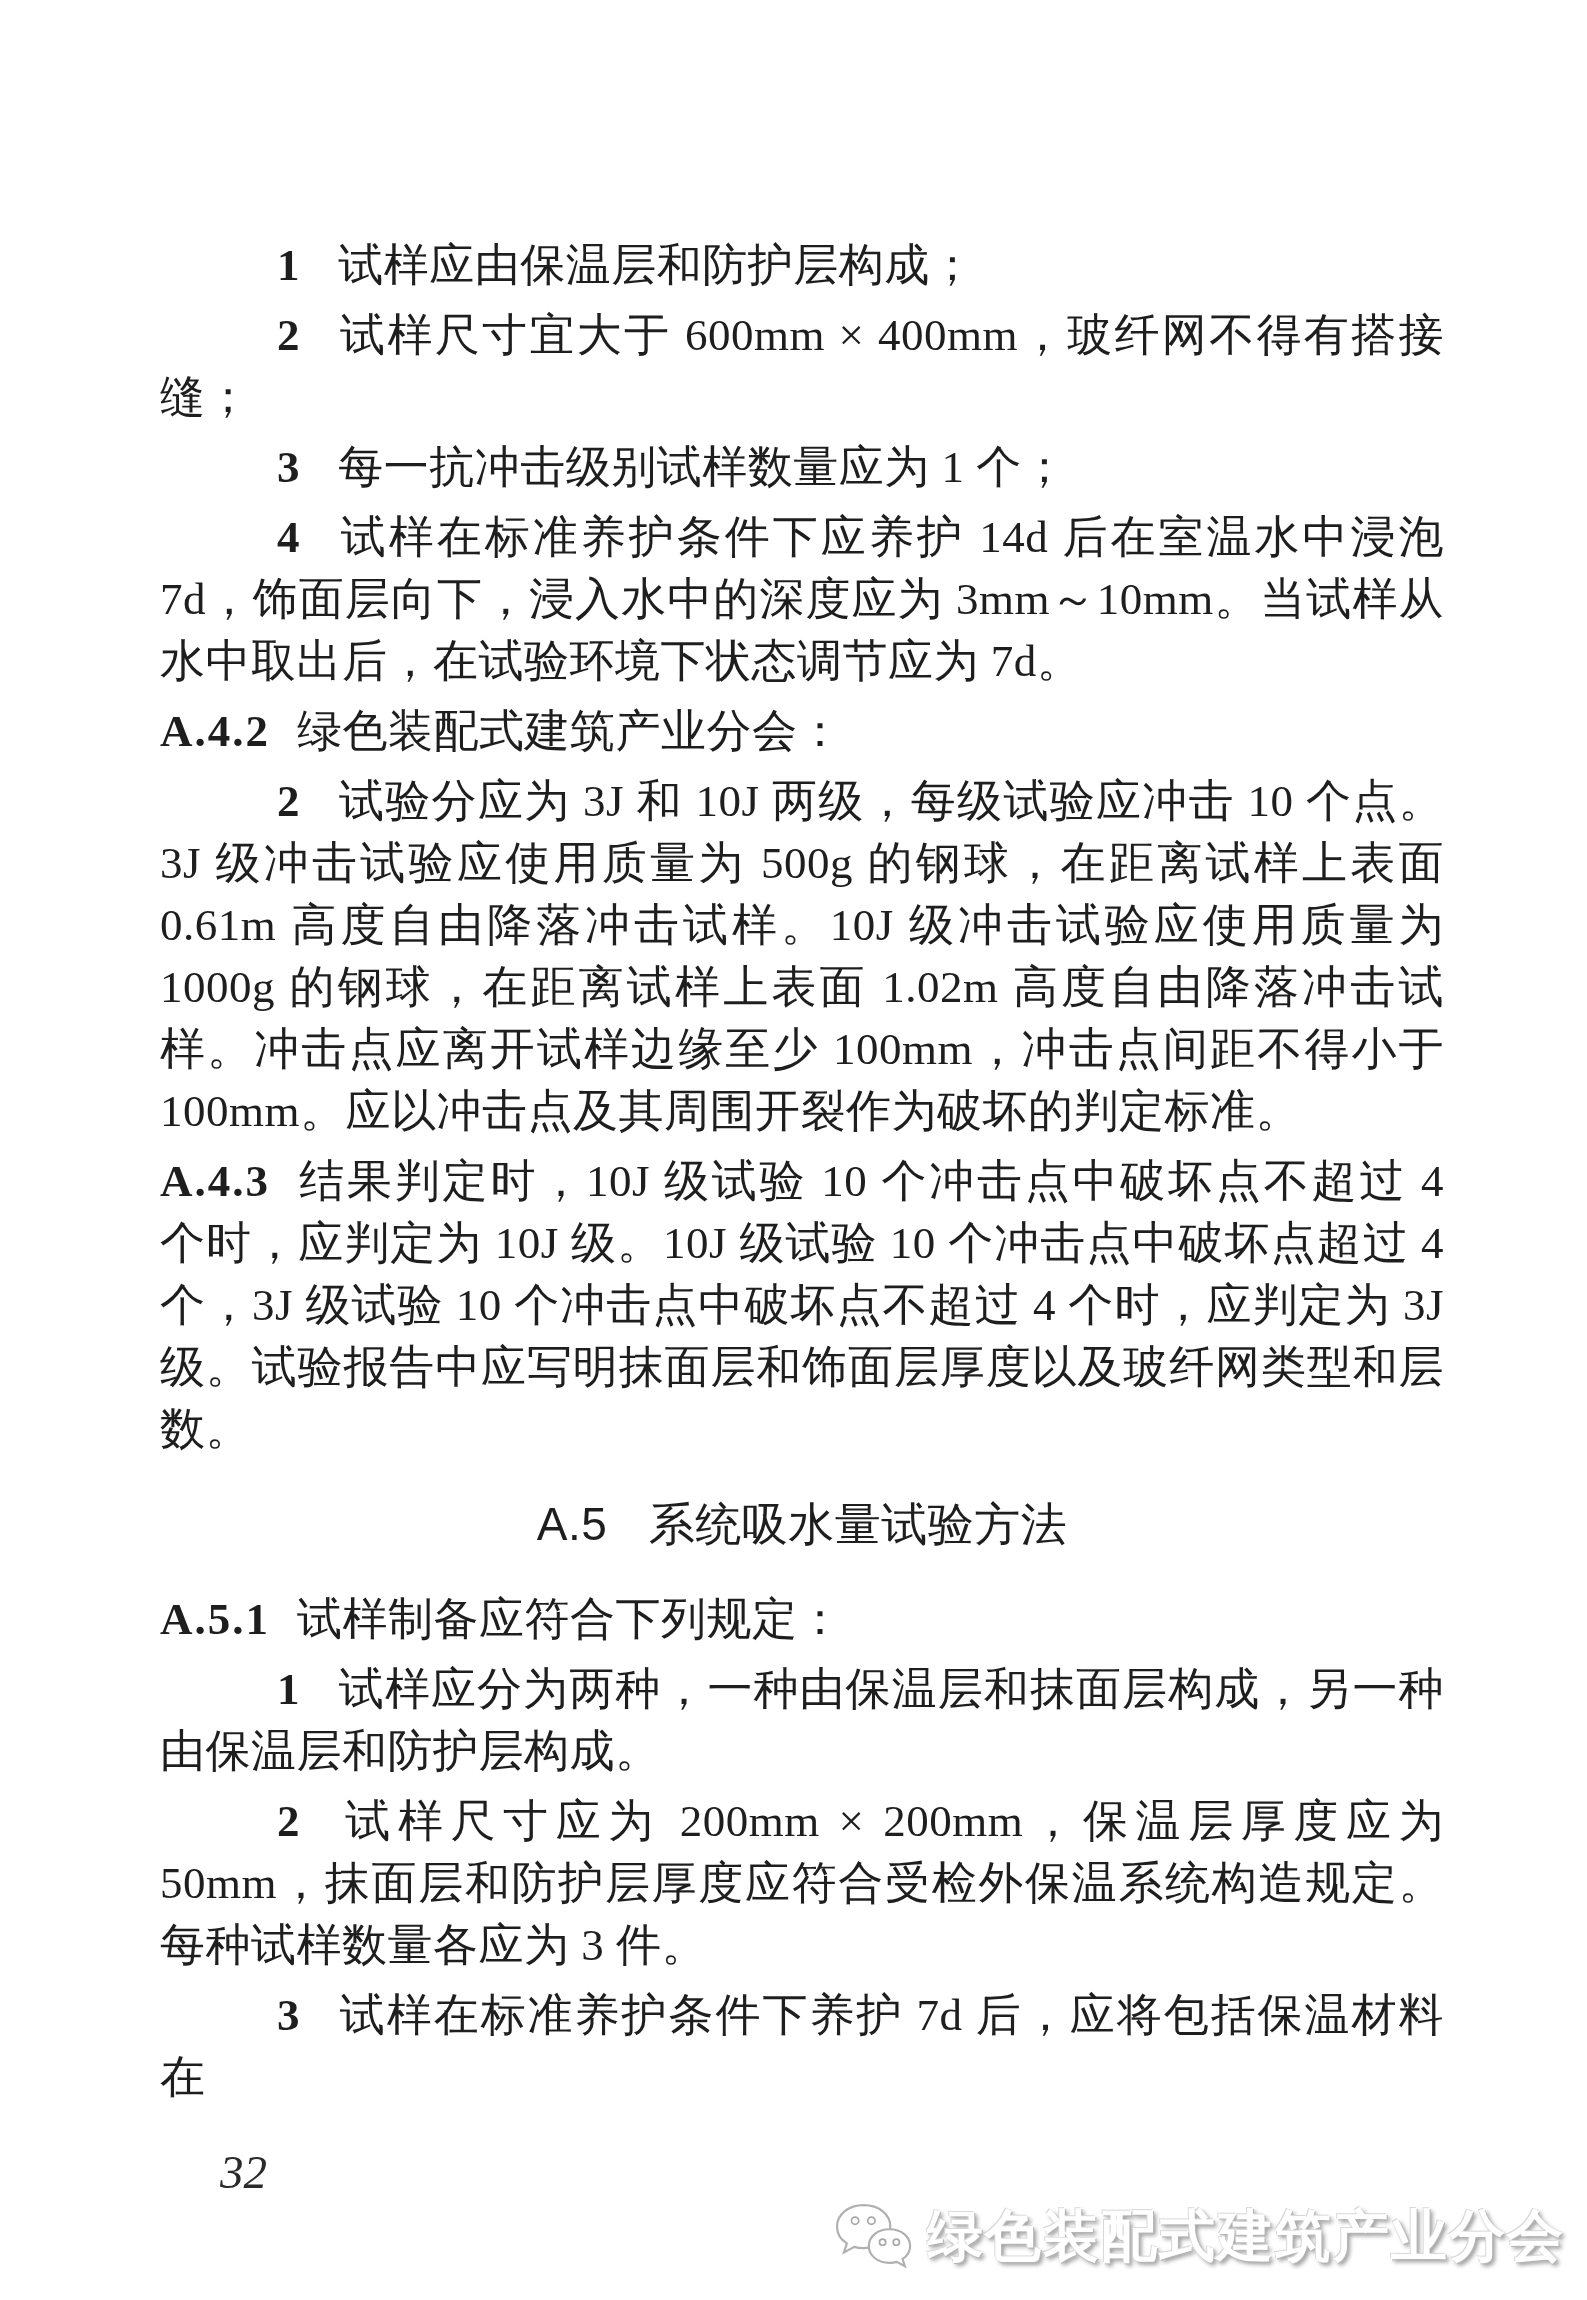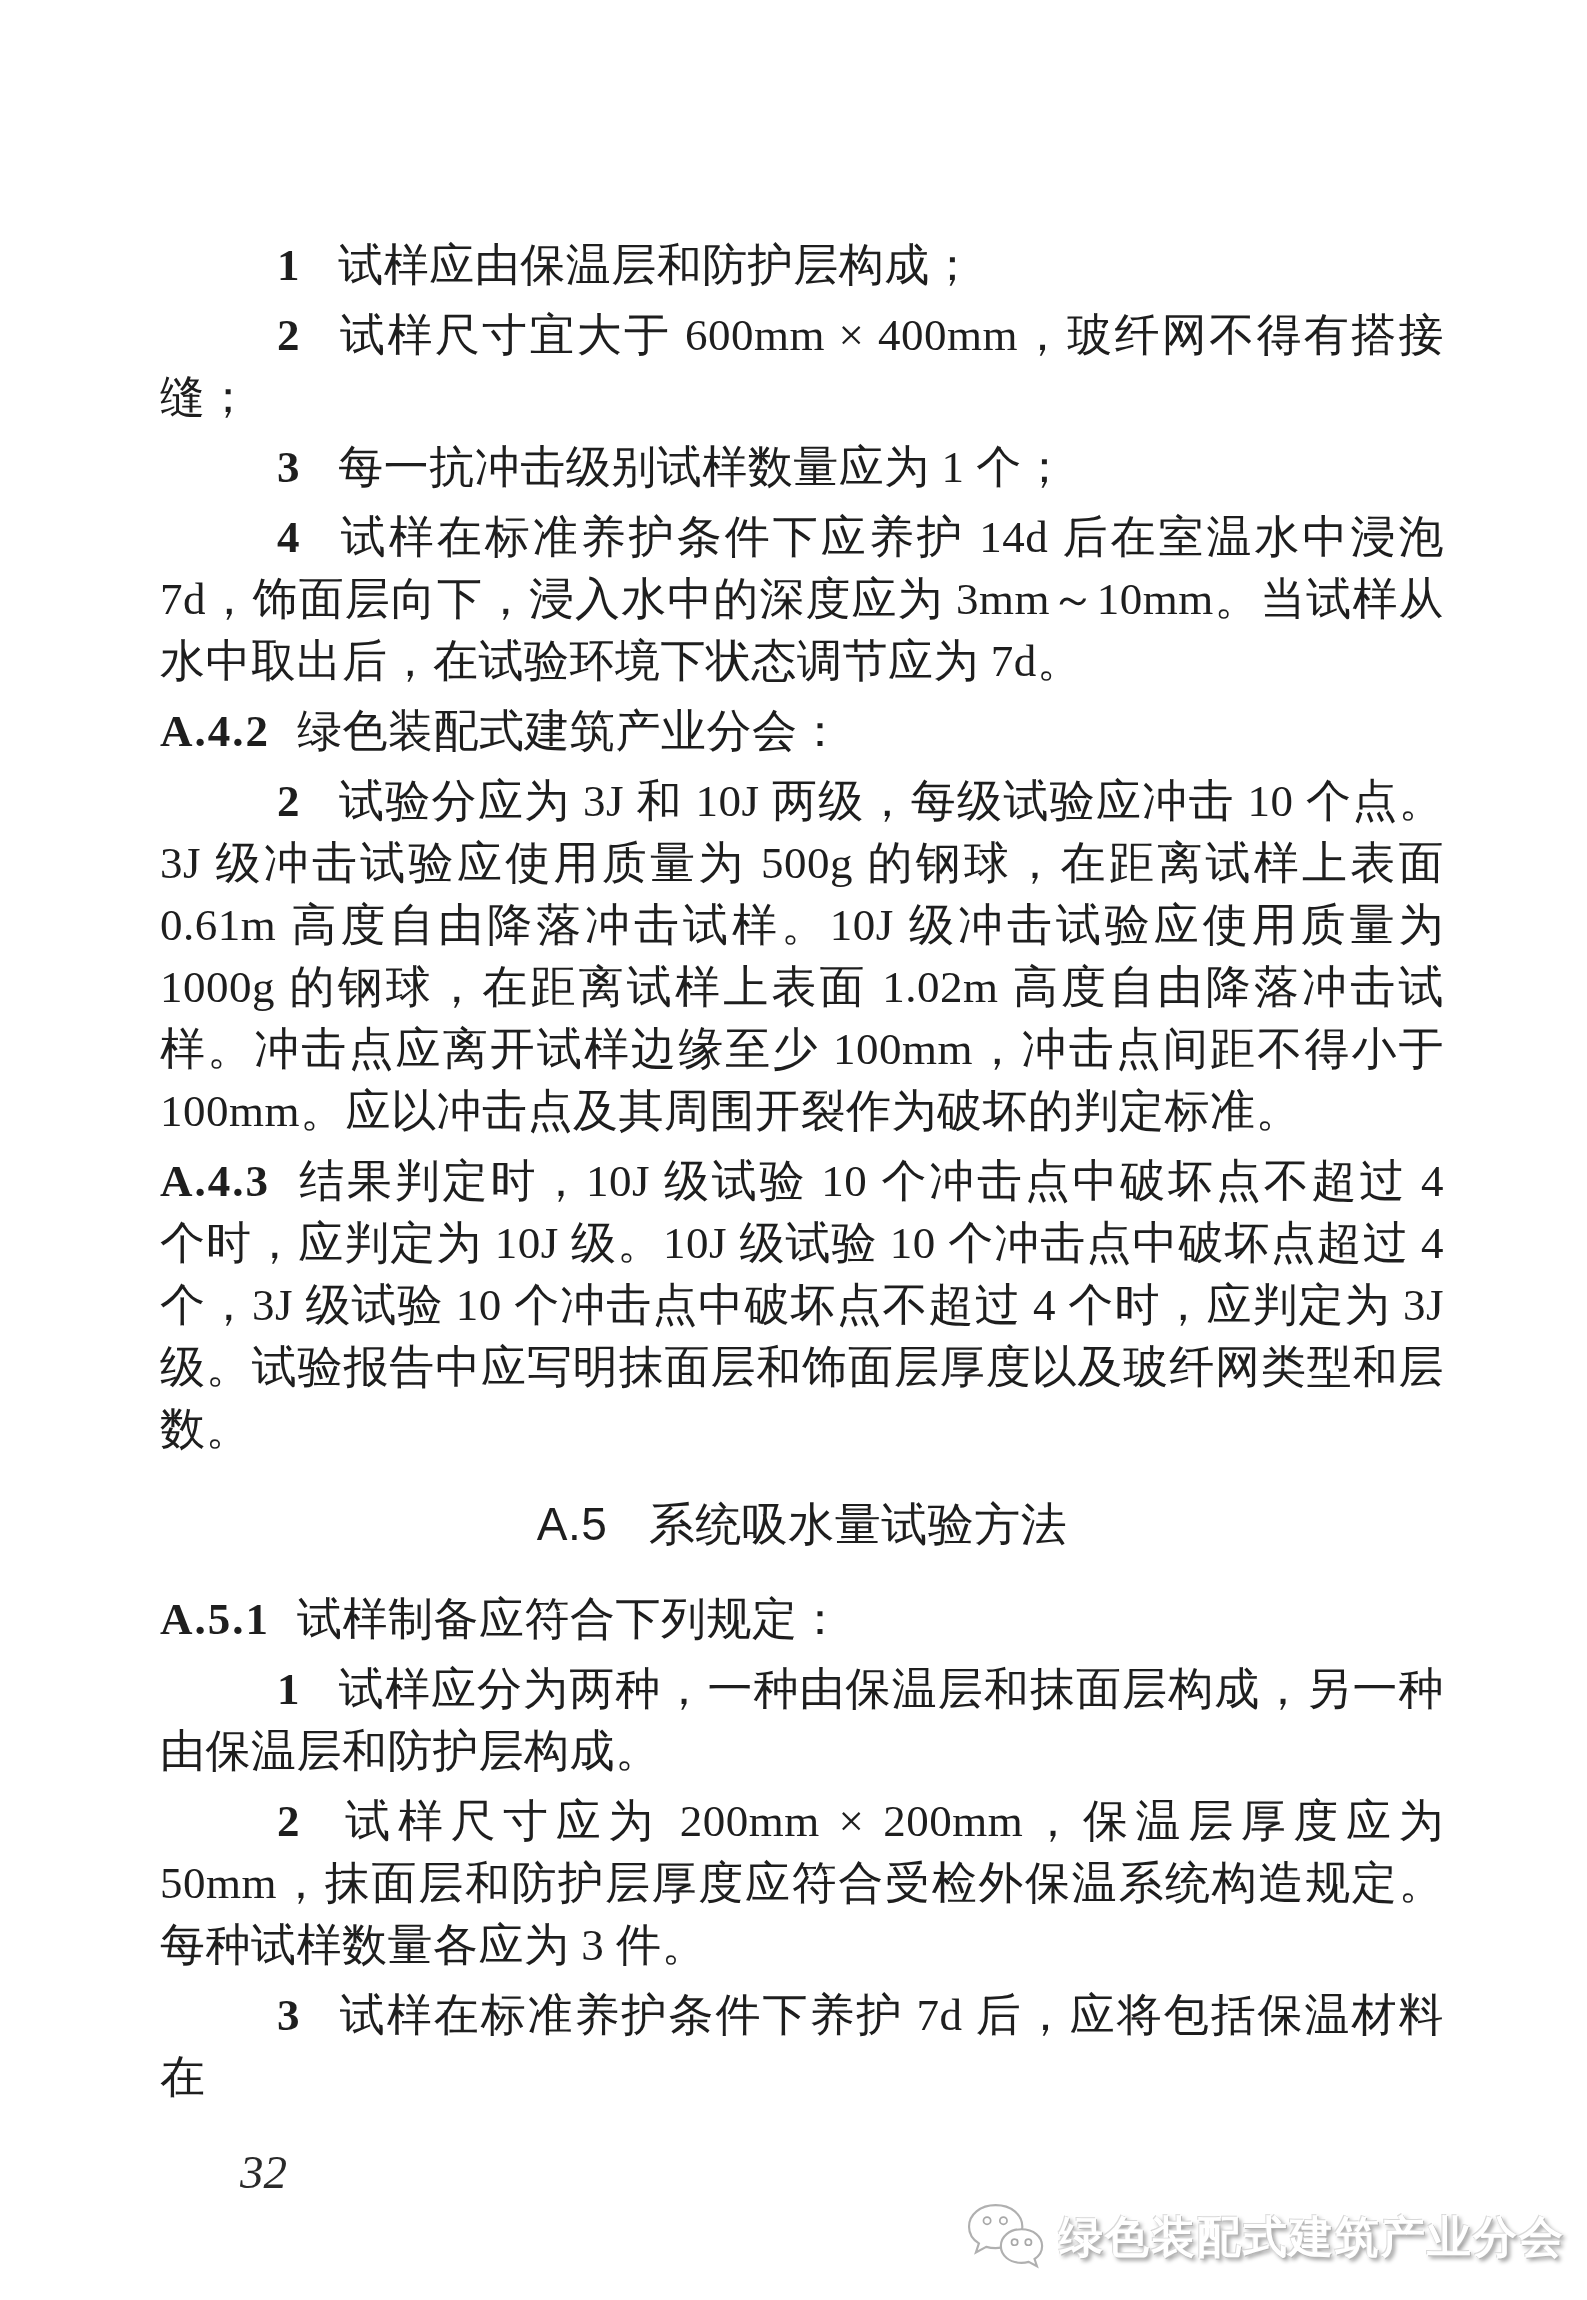--- a/index.html
+++ b/index.html
@@ -38,37 +38,37 @@
     text-indent: 0;
     font-weight: normal;
     font-family: "Liberation Sans", "DejaVu Sans", sans-serif;
     font-size: 46px;
     margin-top: 33px !important;
     margin-bottom: 33px !important;
   }
   .section-heading .heading-label { padding-right: 0.9em; }
   .page-number {
     position: absolute;
-    left: 240px;
+    left: 220px;
     top: 2145px;
     font-style: italic;
     font-size: 47px;
     color: #2a2a2a;
   }
   .watermark {
     position: absolute;
     right: 22px;
     top: 2198px;
     display: flex;
     align-items: center;
     gap: 10px;
   }
   .watermark-text {
     font-family: "Liberation Sans", "DejaVu Sans", sans-serif;
-    font-size: 44px;
+    font-size: 56px;
     font-weight: bold;
     color: #ffffff;
     letter-spacing: 2px;
     text-shadow: -1px -1px 0 #d8d8d8, 1px 1px 0 #b5b5b5, 3px 3px 4px #9c9c9c;
   }
   .wechat-icon svg { display: block; }
 </style>
 </head>
 <body>
 

